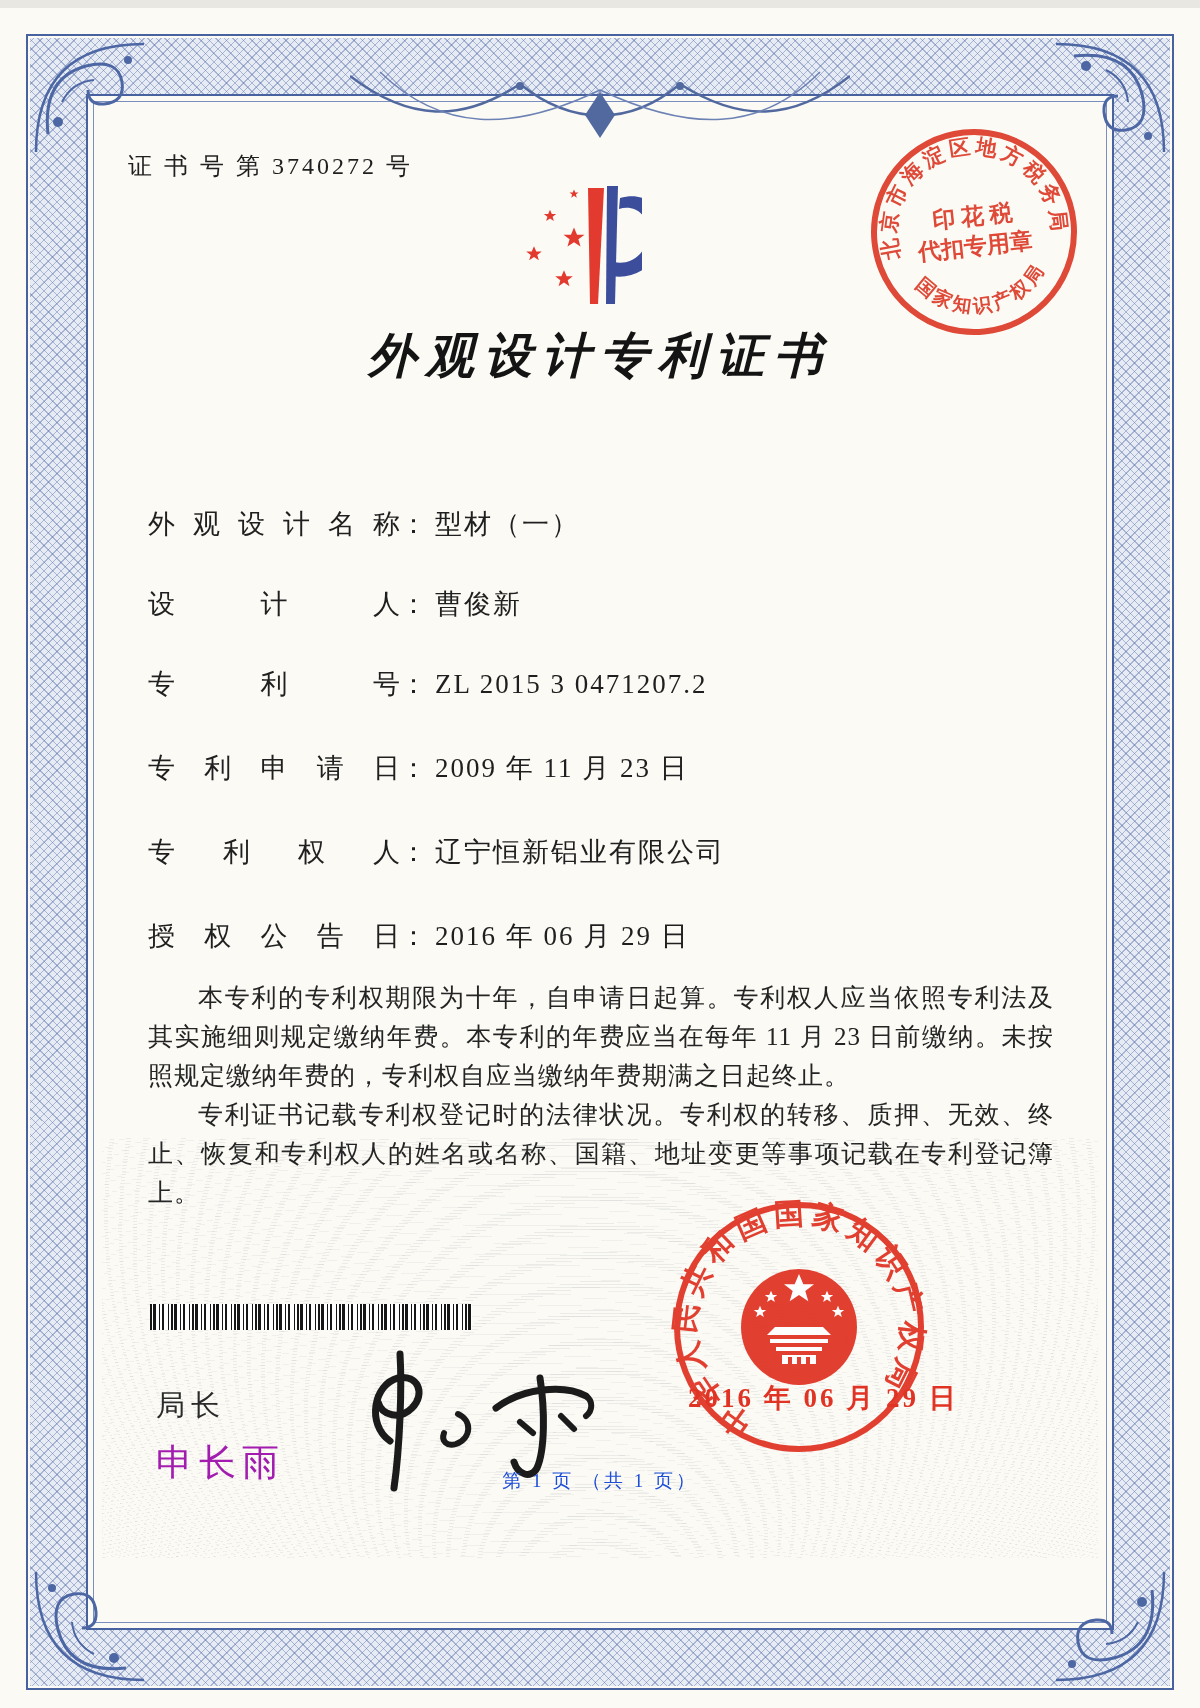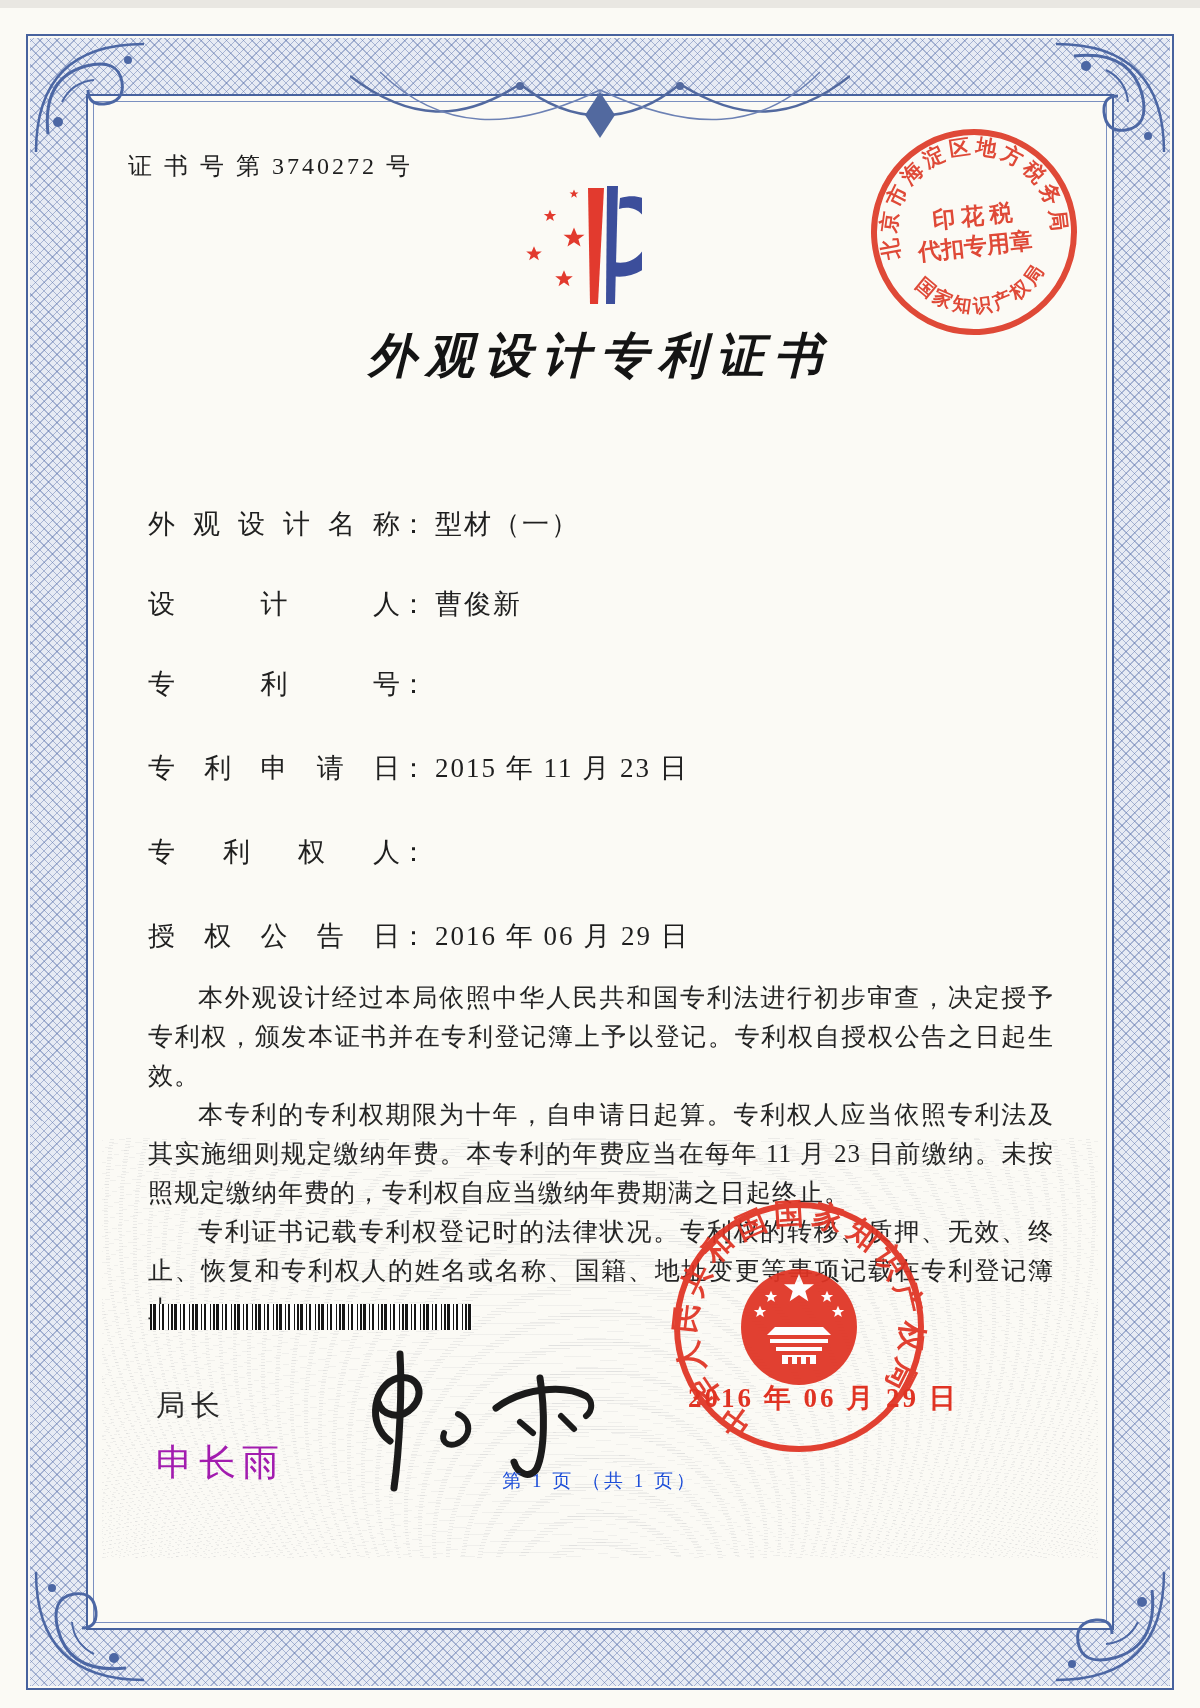--- a/index.html
+++ b/index.html
@@ -197,55 +197,56 @@
       <span class="fcolon">：</span>
     <span class="fvalue">曹俊新</span>
   </div>
   <div class="field-row" id="fr3">
     <span class="flabel justify-chars">
         <span>专</span>
         <span>利</span>
         <span>号</span>
       </span>
       <span class="fcolon">：</span>
+    <span class="fvalue">ZL 2015 3 0471207.2</span>
   </div>
   <div class="field-row" id="fr4">
     <span class="flabel justify-chars">
         <span>专</span>
         <span>利</span>
         <span>申</span>
         <span>请</span>
         <span>日</span>
       </span>
       <span class="fcolon">：</span>
-    <span class="fvalue">2015 年 11 月 23 日</span>
+    <span class="fvalue">2009 年 11 月 23 日</span>
   </div>
   <div class="field-row" id="fr5">
     <span class="flabel justify-chars">
         <span>专</span>
         <span>利</span>
         <span>权</span>
         <span>人</span>
       </span>
       <span class="fcolon">：</span>
+    <span class="fvalue">辽宁恒新铝业有限公司</span>
   </div>
   <div class="field-row" id="fr6">
     <span class="flabel justify-chars">
         <span>授</span>
         <span>权</span>
         <span>公</span>
         <span>告</span>
         <span>日</span>
       </span>
       <span class="fcolon">：</span>
     <span class="fvalue">2016 年 06 月 29 日</span>
   </div>
 
   <div class="body-text">
-    <p>本外观设计经过本局依照中华人民共和国专利法进行初步审查，决定授予专利权，颁发本证书并在专利登记簿上予以登记。专利权自授权公告之日起生效。</p>
     <p>本专利的专利权期限为十年，自申请日起算。专利权人应当依照专利法及其实施细则规定缴纳年费。本专利的年费应当在每年 11 月 23 日前缴纳。未按照规定缴纳年费的，专利权自应当缴纳年费期满之日起终止。</p>
     <p>专利证书记载专利权登记时的法律状况。专利权的转移、质押、无效、终止、恢复和专利权人的姓名或名称、国籍、地址变更等事项记载在专利登记簿上。</p>
   </div>
 
   <div class="waves"></div>
   <div class="barcode"></div>
 
   <div class="sig-role">局长</div>
   <div class="sig-name">申长雨</div>
 

